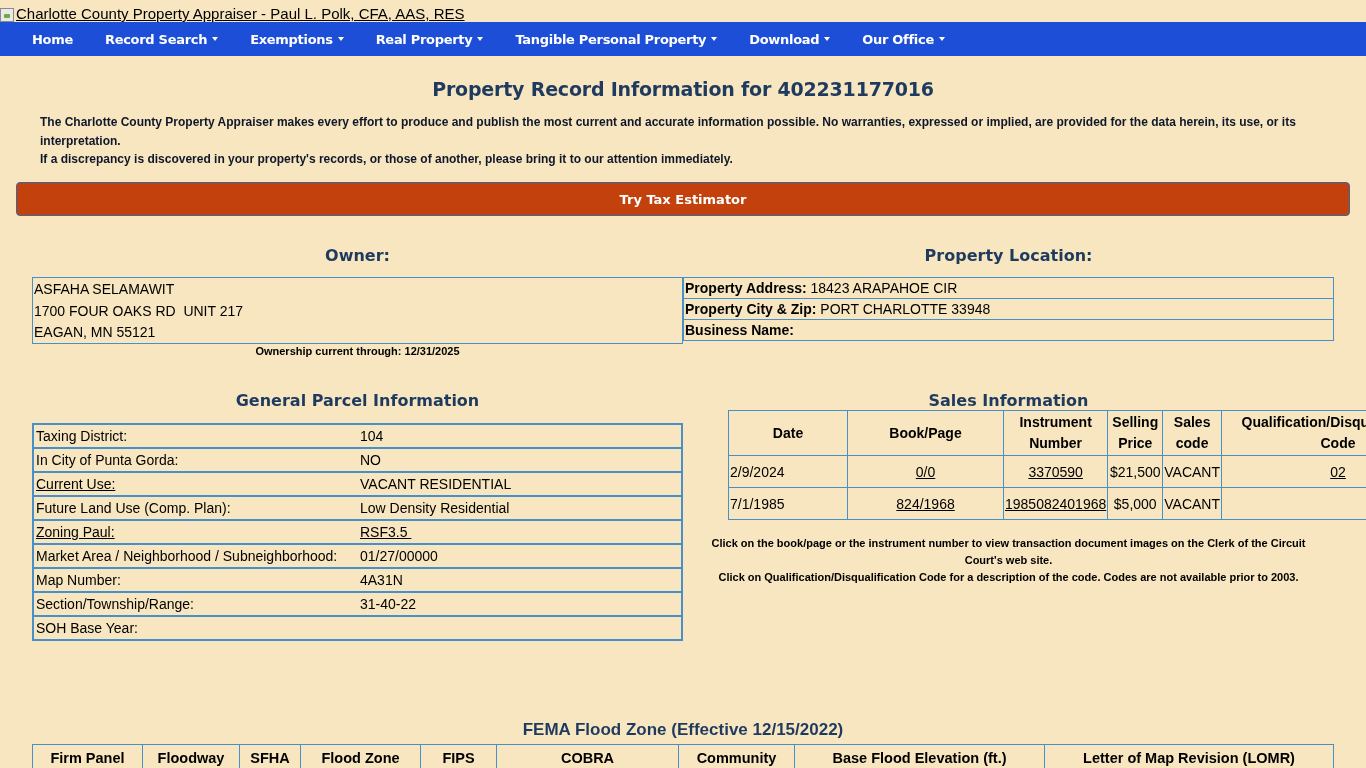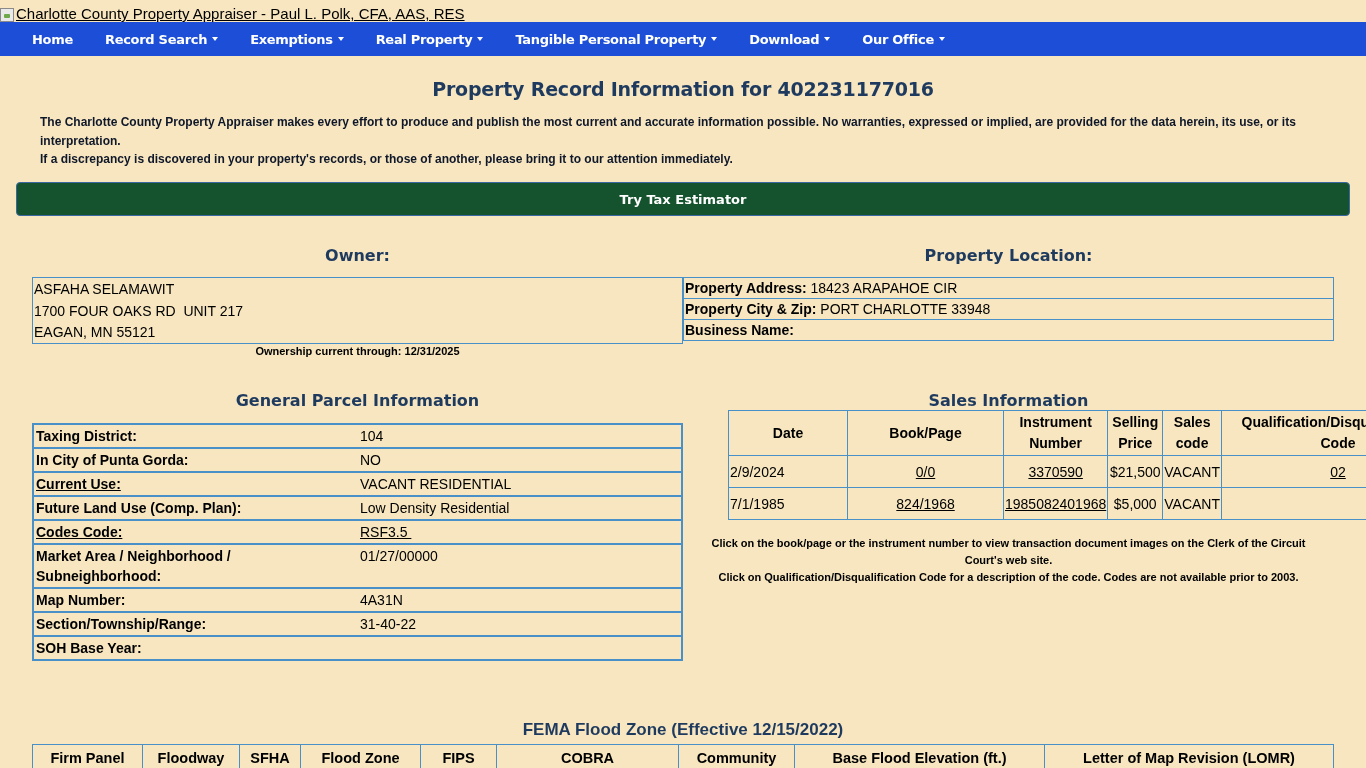--- a/index.html
+++ b/index.html
@@ -46,21 +46,21 @@
     position: absolute; left: 0; top: 78px; width: 1366px; text-align: center;
     font-family: "DejaVu Sans", sans-serif; font-weight: bold; font-size: 19px;
     color: #1f3a5f; letter-spacing: -0.2px;
   }
   .disclaimer {
     position: absolute; left: 40px; width: 1286px; top: 113px; text-align: left;
     color: #0f172a; font-weight: bold; font-size: 12px; line-height: 18.5px;
   }
   .tax-btn {
     position: absolute; left: 16px; top: 182px; width: 1334px; height: 34px;
-    background: #14532d; border-radius: 4px; border: 1px solid #3a67a0;
+    background: #c2410c; border-radius: 4px; border: 1px solid #3a67a0;
     box-sizing: border-box;
     color: #fff; font-family: "DejaVu Sans", sans-serif; font-weight: bold; font-size: 13px;
     display: flex; align-items: center; justify-content: center; cursor: pointer;
   }
   .section-title {
     position: absolute; text-align: center;
     font-family: "DejaVu Sans", sans-serif; font-weight: bold; font-size: 16px;
     color: #1f3a5f;
   }
   table { border-collapse: collapse; }
@@ -83,21 +83,21 @@
   }
   .parcel-table {
     position: absolute; left: 32px; top: 423px; width: 651px;
     border: 2px solid #4a90c8;
   }
   .parcel-table td {
     border-top: 2px solid #4a90c8; font-size: 14px; padding: 1px 2px; vertical-align: top;
     line-height: 20px;
   }
   .parcel-table tr:first-child td { border-top: none; }
-  .parcel-table td.lbl { font-weight: bold; width: 320px; }
+  .parcel-table td.lbl { font-weight: normal; width: 320px; }
   .sales-table {
     position: absolute; left: 699px; top: 410px; width: 727px;
     border: 1px solid #4a90c8;
     margin-left: 29px;
   }
   .sales-table th, .sales-table td {
     border: 1px solid #4a90c8; font-size: 14px; text-align: center; padding: 1px 1px;
   }
   .sales-table th { font-weight: bold; height: 42px; line-height: 21px; }
   .sales-table td { height: 29px; }
@@ -203,21 +203,21 @@
       </tr>
   <tr>
         <td class="lbl"><a class="lnk">Current Use:</a></td>
         <td>VACANT RESIDENTIAL</td>
       </tr>
   <tr>
         <td class="lbl">Future Land Use (Comp. Plan):</td>
         <td>Low Density Residential</td>
       </tr>
   <tr>
-        <td class="lbl"><a class="lnk">Codes Code:</a></td>
+        <td class="lbl"><a class="lnk">Zoning Paul:</a></td>
         <td><a class="lnk" style="white-space:pre;">RSF3.5 </a></td>
       </tr>
   <tr>
         <td class="lbl" style="width:318px;">Market Area / Neighborhood / Subneighborhood:</td>
         <td>01/27/00000</td>
       </tr>
   <tr>
         <td class="lbl">Map Number:</td>
         <td>4A31N</td>
       </tr>

